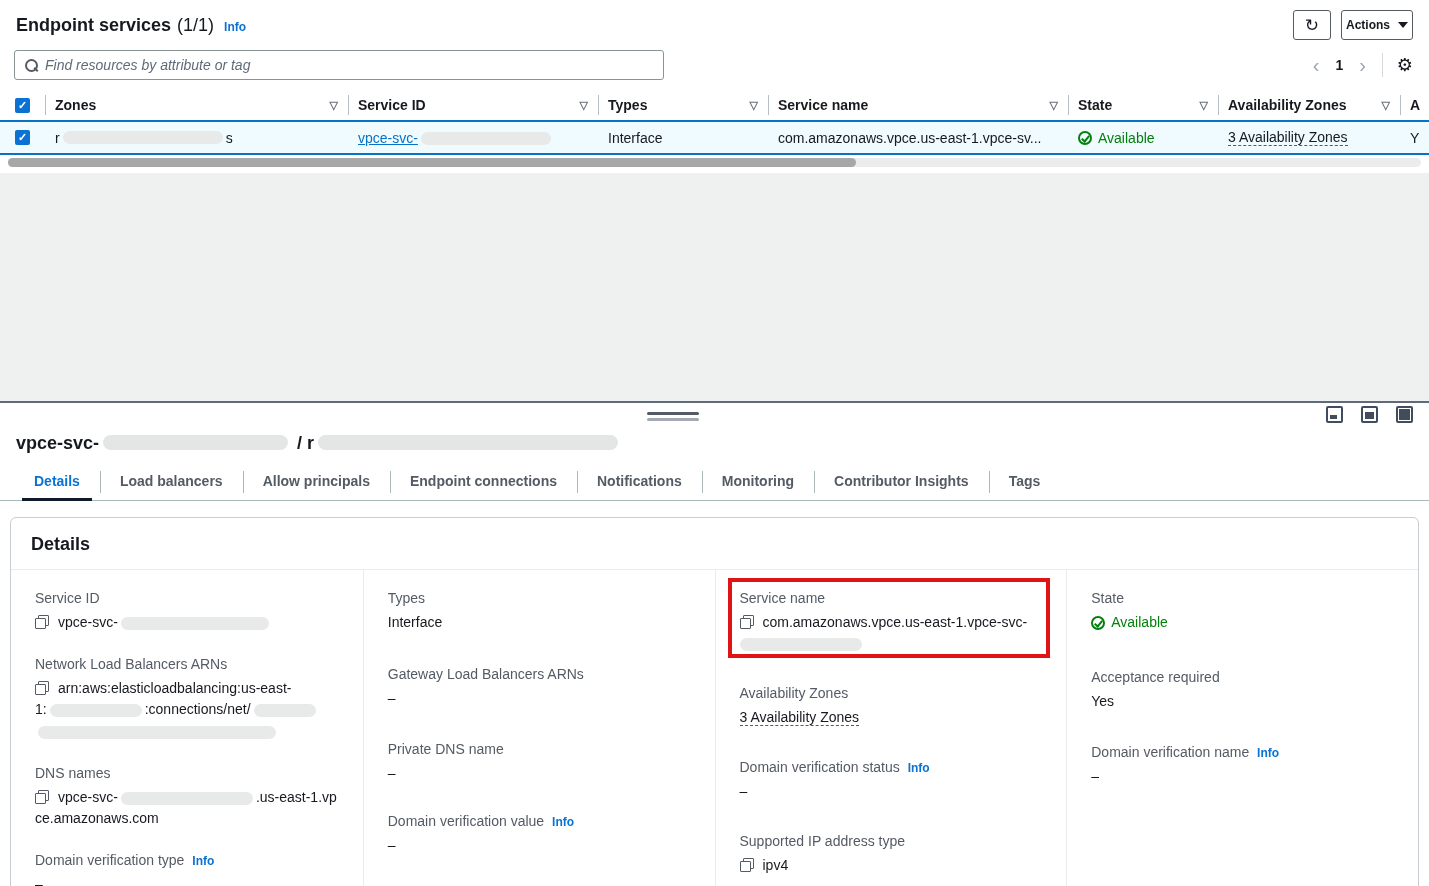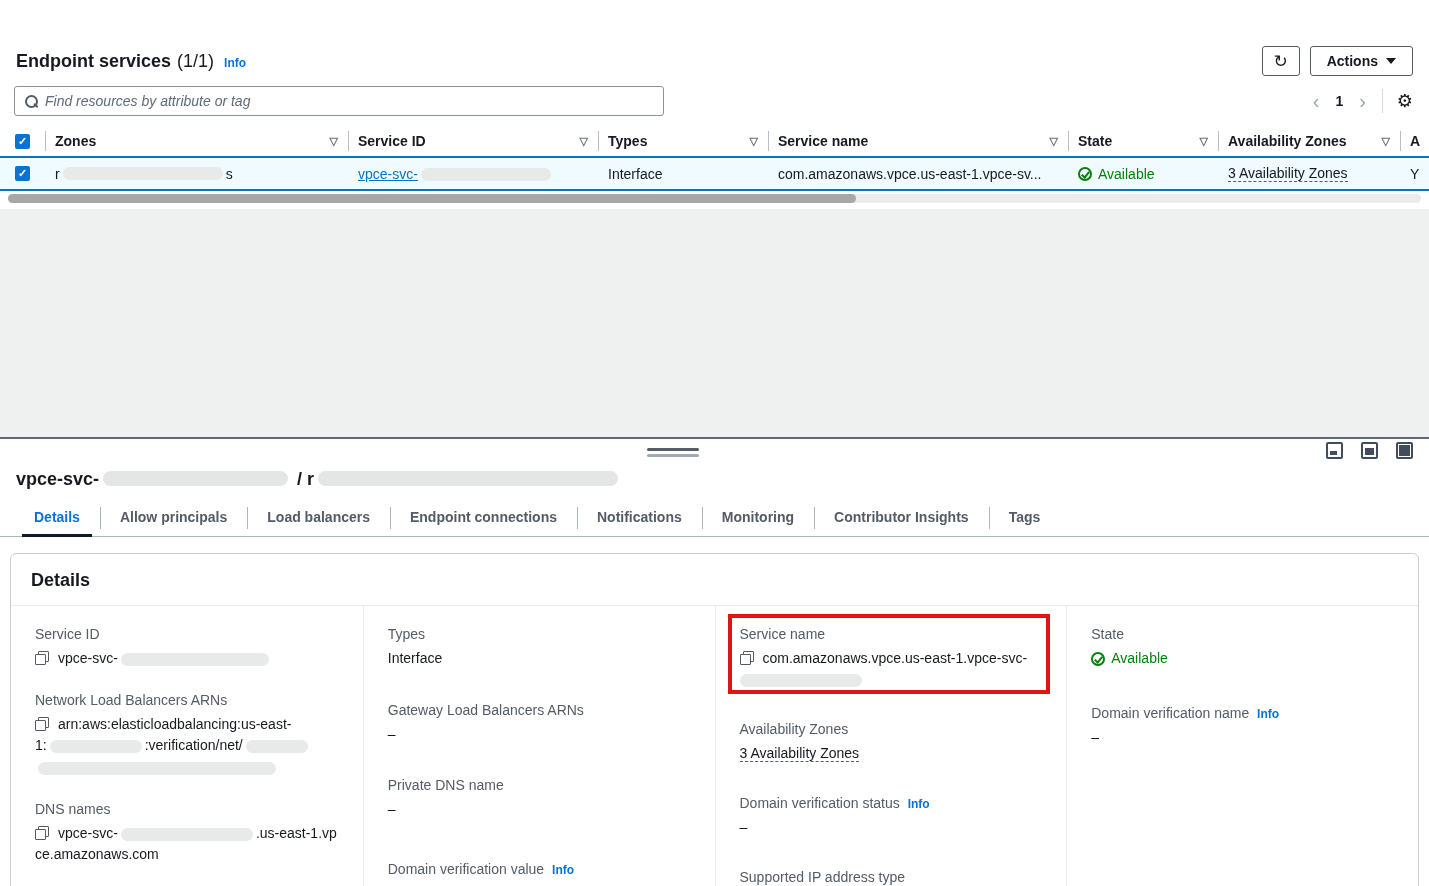--- a/index.html
+++ b/index.html
@@ -1,28 +1,28 @@
 <!DOCTYPE html>
 <html><head>
 <meta charset="utf-8">
 <style>
   * { box-sizing: border-box; margin: 0; padding: 0; }
   html,body { width:1429px; height:886px; overflow:hidden; background:#fff;
     font-family:"Liberation Sans", sans-serif; font-size:14px; color:#16191f; }
 
   
-  .top-section { background:#fff;margin-top:36px; }
+  .top-section { background:#fff; }
   .panel-header { display:flex; justify-content:space-between; align-items:center; padding:10px 16px 6px 16px; }
   .title-group { display:flex; align-items:baseline; gap:6px; }
   .page-title { font-size:18px; font-weight:700; }
   .page-count { font-size:18px; font-weight:400; color:#16191f; }
   .info-link { font-size:12px; font-weight:700; color:#0972d3; text-decoration:none; margin-left:4px; cursor:pointer; }
   .actions-group { display:flex; gap:10px; align-items:center; }
   .btn { height:30px; border:1px solid #545b64; border-radius:3px; background:#fff; color:#16191f;
-         font-weight:700; font-size:14px; padding:0 16px; display:inline-flex; align-items:center; gap:8px; cursor:pointer; }
+         font-weight:700; font-size:12px; padding:0 4px; display:inline-flex; align-items:center; gap:8px; cursor:pointer; }
   .btn-icon-only { width:38px; justify-content:center; padding:0; font-size:17px; font-weight:400; }
   .btn-primary { background:#f5941f; border-color:#f5941f; }
   .caret-down { width:0; height:0; border-left:5px solid transparent; border-right:5px solid transparent; border-top:6px solid #16191f; display:inline-block; }
 
   .toolbar-row { display:flex; justify-content:space-between; align-items:center; padding:4px 16px 10px 14px; }
   .search-box { width:650px; height:30px; border:1px solid #879596; border-radius:3px; display:flex; align-items:center; padding:0 10px; gap:8px; background:#fff; }
   .mag-icon { position:relative; width:12px; height:12px; flex:none; }
   .mag-icon::before { content:""; position:absolute; top:0; left:0; width:9px; height:9px; border:2px solid #545b64; border-radius:50%; }
   .mag-icon::after { content:""; position:absolute; width:2px; height:5px; background:#545b64; transform:rotate(-45deg); left:10px; top:8px; }
   .search-box input { border:none; outline:none; flex:1; font-size:14px; color:#16191f; font-family:"Liberation Sans",sans-serif; }
@@ -217,42 +217,42 @@
   </div>
 
   <div class="split-title">
     <span>vpce-svc-</span><span class="redact-lg" style="width:185px"></span>
     <span>/</span>
     <span>r</span><span class="redact-lg" style="width:300px"></span>
   </div>
 
   <div class="tabs">
     <div class="tab active">Details</div>
+    <div class="tab">Load balancers</div>
     <div class="tab">Allow principals</div>
-    <div class="tab">Load balancers</div>
     <div class="tab">Endpoint connections</div>
     <div class="tab">Notifications</div>
     <div class="tab">Monitoring</div>
     <div class="tab">Contributor Insights</div>
     <div class="tab">Tags</div>
   </div>
 
   <div class="details-card">
     <div class="card-header"><span class="card-title">Details</span></div>
     <div class="cols">
 
       <div class="col">
         <div class="field">
           <div class="f-label">Service ID</div>
           <div class="f-value"><span class="copy-icon"></span><span>vpce-svc-</span><span class="redact" style="width:148px"></span></div>
         </div>
         <div class="field">
           <div class="f-label">Network Load Balancers ARNs</div>
           <div class="f-value"><span class="copy-icon"></span><span>arn:aws:elasticloadbalancing:us-east-</span><br>
-            <span>1:</span><span class="redact" style="width:92px"></span><span>:verification/net/</span><span class="redact" style="width:62px"></span><br>
+            <span>1:</span><span class="redact" style="width:92px"></span><span>:connections/net/</span><span class="redact" style="width:62px"></span><br>
             <span class="redact" style="width:238px"></span>
           </div>
         </div>
         <div class="field">
           <div class="f-label">DNS names</div>
           <div class="f-value"><span class="copy-icon"></span><span>vpce-svc-</span><span class="redact" style="width:132px"></span><span>.us-east-1.vpce.amazonaws.com</span></div>
         </div>
         <div class="field">
           <div class="f-label"><span>Domain verification type</span> <span class="info-link">Info</span></div>
           <div class="f-value">–</div>
@@ -265,21 +265,21 @@
           <div class="f-value">Interface</div>
         </div>
         <div class="field" style="margin-top:32px">
           <div class="f-label">Gateway Load Balancers ARNs</div>
           <div class="f-value">–</div>
         </div>
         <div class="field" style="margin-top:32px">
           <div class="f-label">Private DNS name</div>
           <div class="f-value">–</div>
         </div>
-        <div class="field" style="margin-top:40px">
+        <div class="field" style="margin-top:28px">
           <div class="f-label"><span>Domain verification value</span> <span class="info-link">Info</span></div>
           <div class="f-value">–</div>
         </div>
       </div>
 
       <div class="col">
         <div class="field">
           <div class="red-box"></div>
           <div class="f-label">Service name</div>
           <div class="f-value"><span class="copy-icon"></span><span>com.amazonaws.vpce.us-east-1.vpce-svc-</span><br><span class="redact" style="width:122px;margin-left:0"></span></div>
@@ -300,20 +300,24 @@
 
       <div class="col">
         <div class="field">
           <div class="f-label">State</div>
           <div class="f-value"><span class="state-green">
                 <span class="check-circle"></span>
                 <span>Available</span>
               </span></div>
         </div>
         <div class="field" style="margin-top:32px">
+          <div class="f-label">Acceptance required</div>
+          <div class="f-value">Yes</div>
+        </div>
+        <div class="field" style="margin-top:32px">
           <div class="f-label"><span>Domain verification name</span> <span class="info-link">Info</span></div>
           <div class="f-value">–</div>
         </div>
       </div>
 
     </div>
   </div>
 </div>
 
 </body></html>

